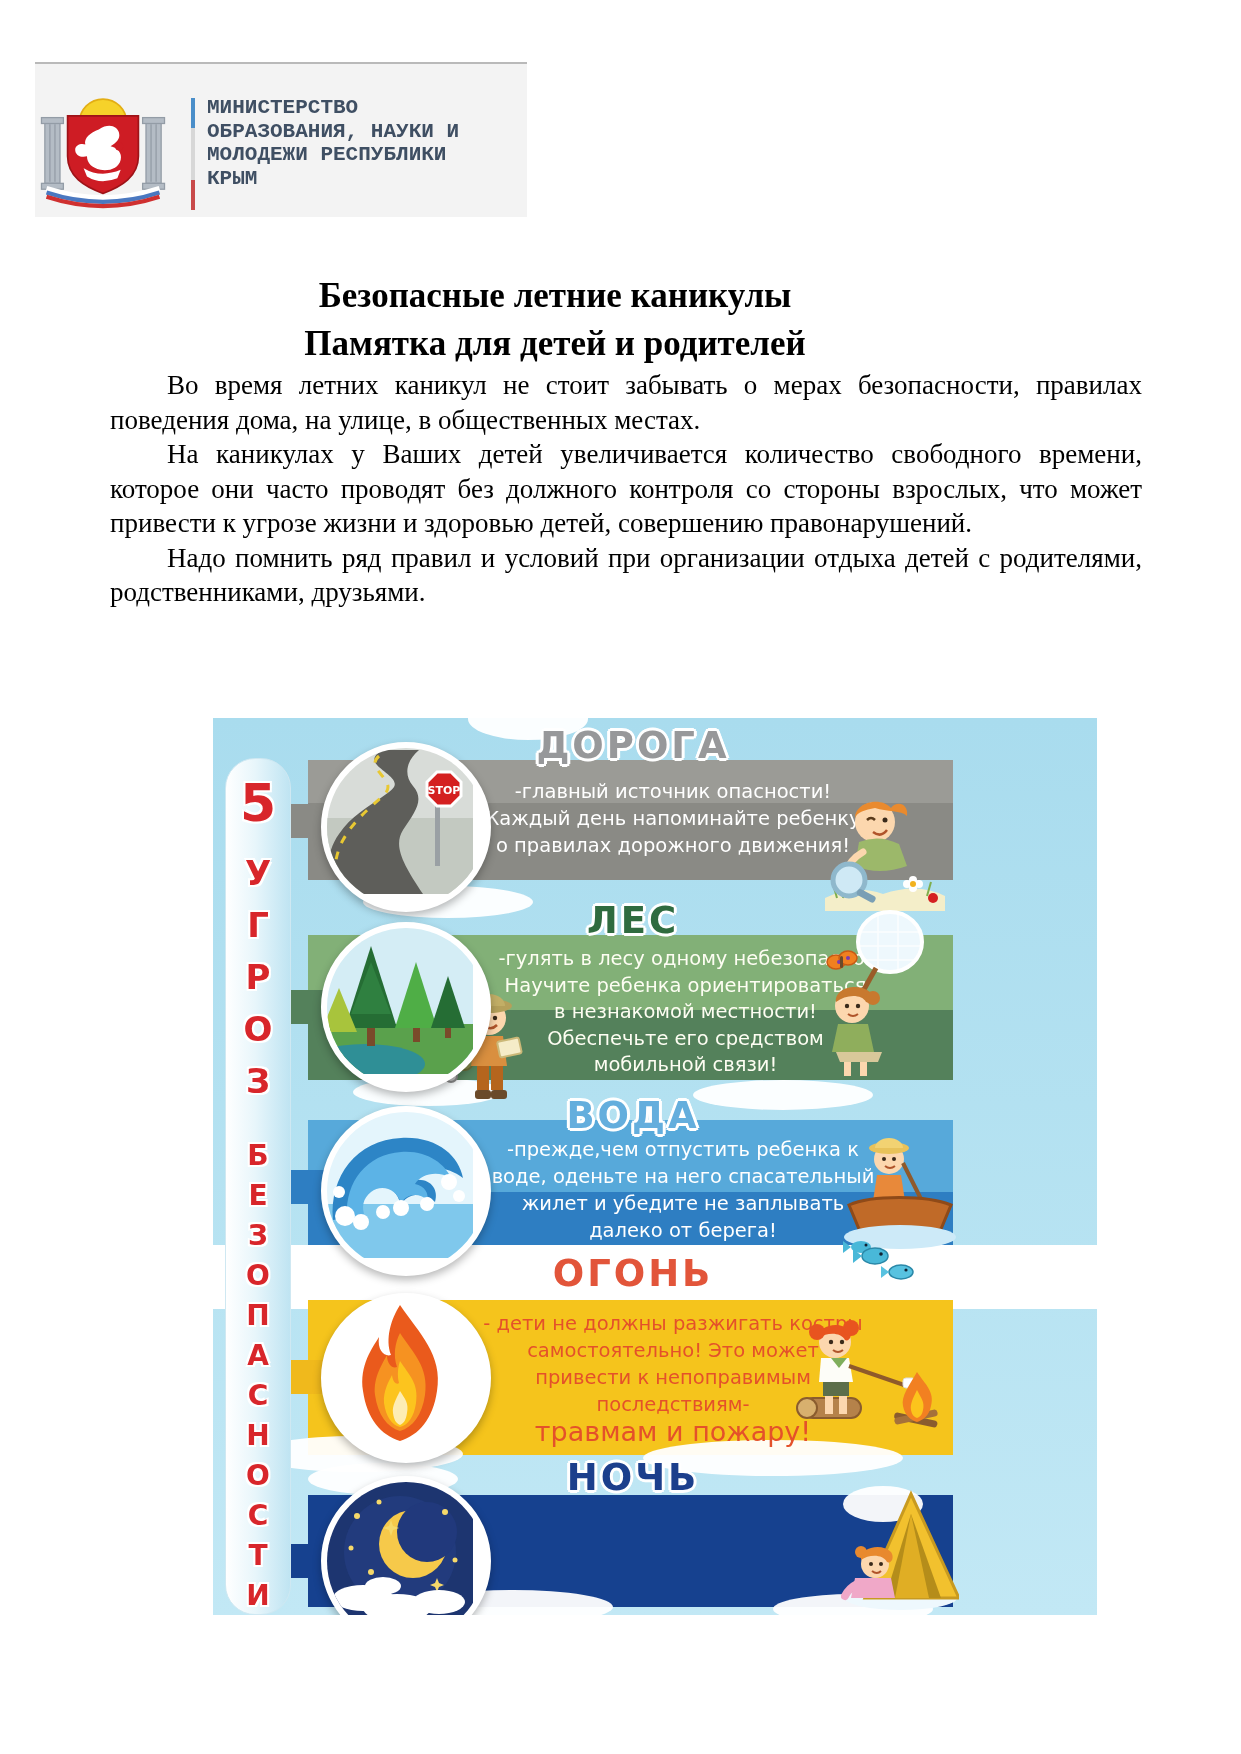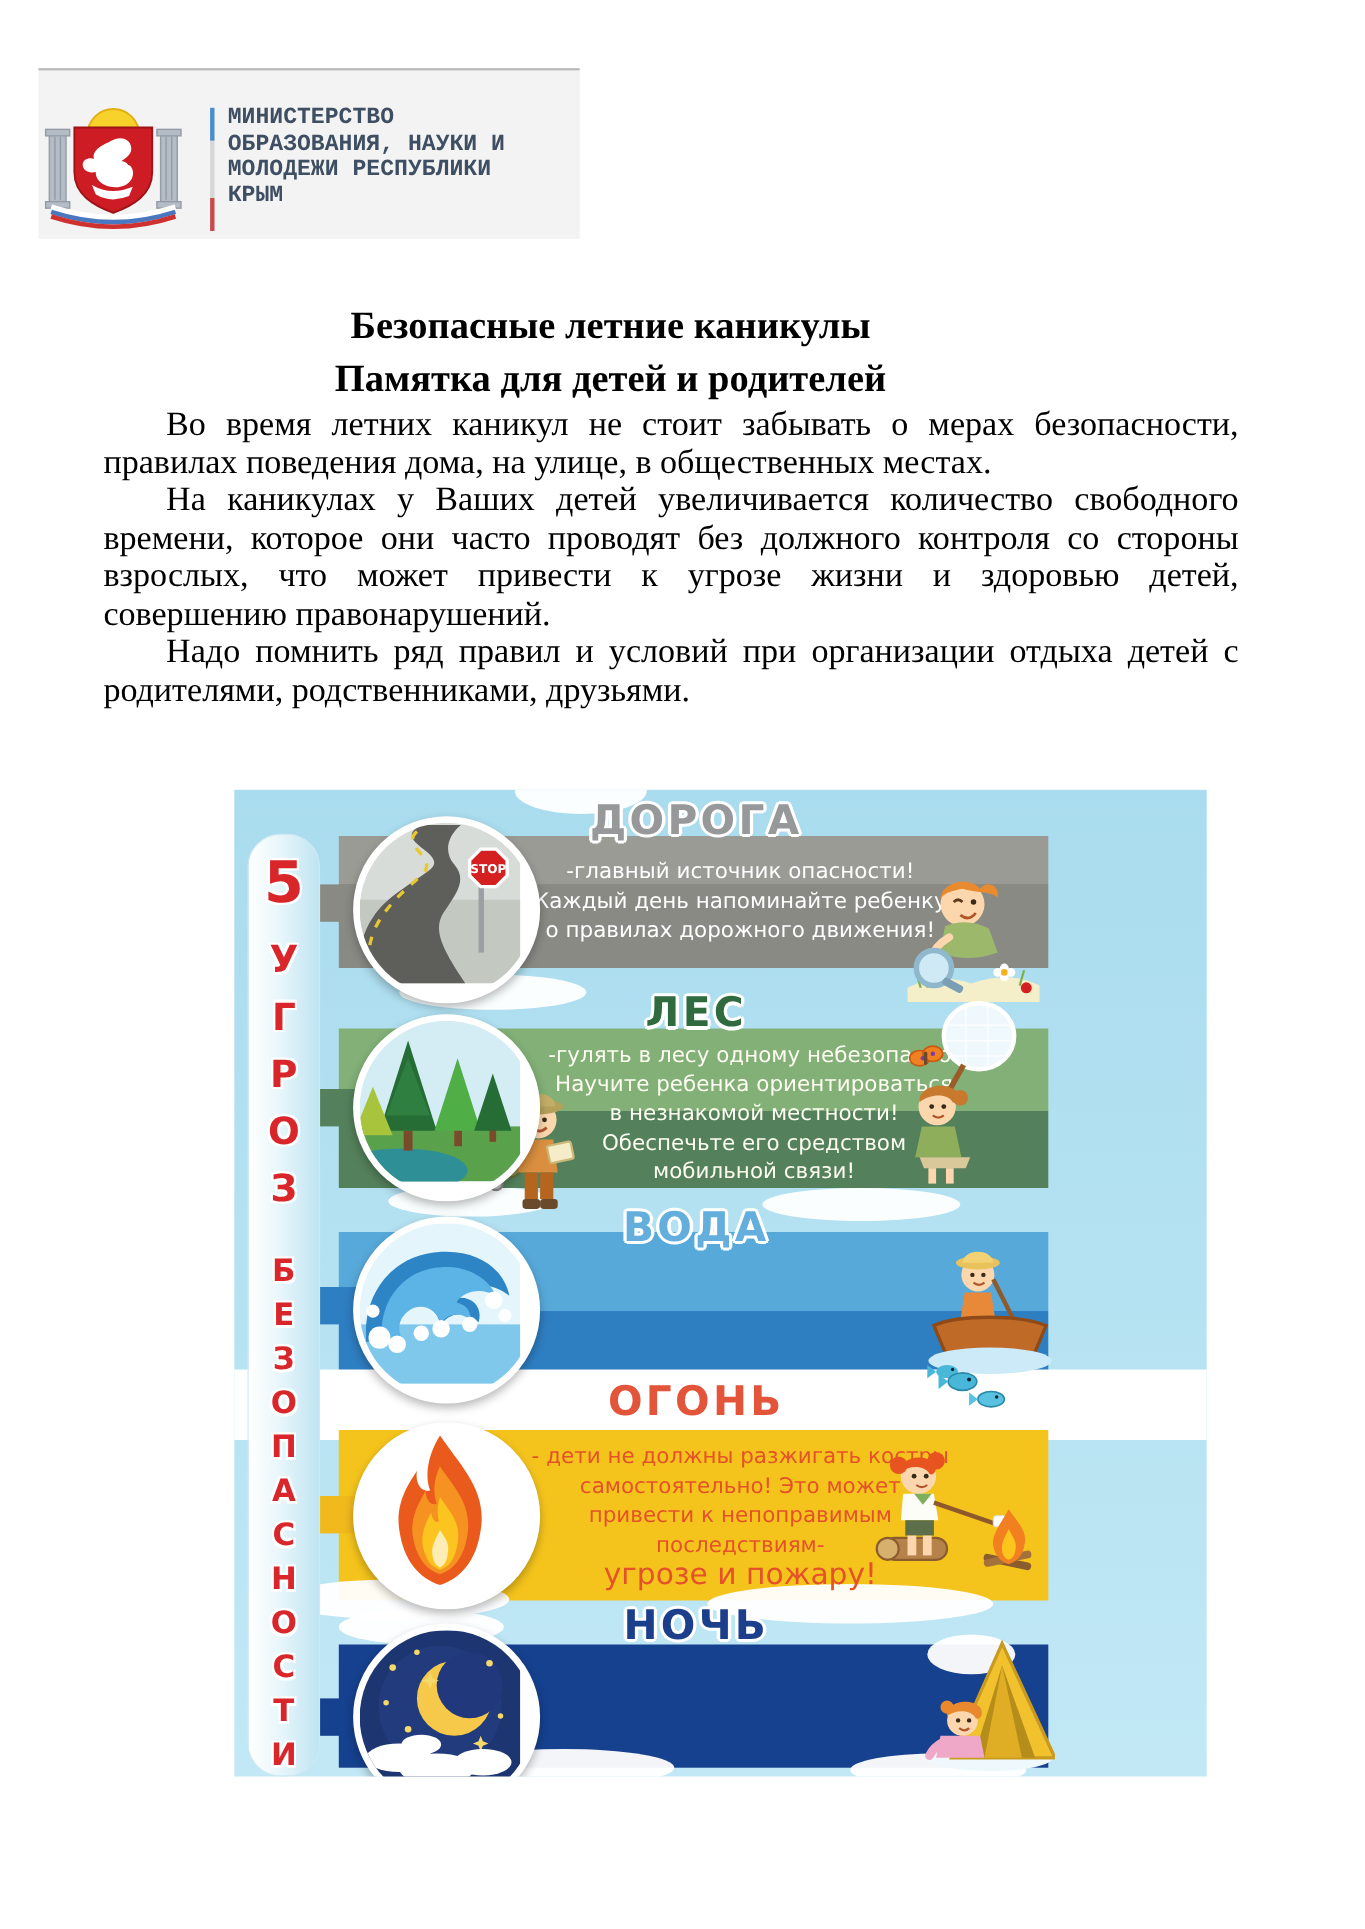--- a/index.html
+++ b/index.html
@@ -19,22 +19,22 @@
   .ministry-name{
     position:absolute;left:172px;top:32px;width:320px;
     font-family:Liberation Mono, monospace;font-weight:bold;
     font-size:21px;line-height:23.5px;color:#3f4f63;white-space:pre-line;
   }
   
   .doc-title{
     position:absolute;left:40px;top:272px;width:1030px;
     text-align:center;font-weight:bold;font-size:35px;line-height:48px;
   }
-  .paragraphs{position:absolute;left:94px;top:368px;width:1032px;
-    font-size:31px;line-height:34.5px;text-align:justify;}
+  .paragraphs{position:absolute;left:110px;top:368px;width:1032px;
+    font-size:27px;line-height:34.5px;text-align:justify;}
   .paragraphs p{margin:0;text-indent:57px;}
   
   .infographic{
     position:absolute;left:213px;top:718px;width:884px;height:897px;
     background:linear-gradient(180deg,#a9dcee 0%,#b7e3f2 60%,#c2e8f5 100%);
     overflow:hidden;font-family:"DejaVu Sans",sans-serif;
   }
   .cloud{position:absolute;background:#ffffff;border-radius:50%;opacity:.95;}
   .band{position:absolute;left:95px;width:645px;}
   .band-road{top:42px;height:120px;background:linear-gradient(180deg,#9b9b96 0 36%,#8a8a85 36% 100%);}
@@ -181,25 +181,29 @@
     <div class="sec-title t-night">НОЧЬ</div>
 
     <div class="band-text txt-road">-главный источник опасности!
 Каждый день напоминайте ребенку
 о правилах дорожного движения!</div>
     <div class="band-text txt-forest">-гулять в лесу одному небезопасно!
 Научите ребенка  ориентироваться
 в незнакомой местности!
 Обеспечьте его средством
 мобильной связи!</div>
+    <div class="band-text txt-water">-прежде,чем отпустить ребенка к
+воде, оденьте на него спасательный
+жилет и убедите не заплывать
+далеко от берега!</div>
     <div class="band-text txt-fire">- дети не должны разжигать костры
 самостоятельно! Это может
 привести к непоправимым
 последствиям-</div>
-    <div class="txt-fire-big">угрозе и пожару!</div>
+    <div class="txt-fire-big">травмам и пожару!</div>
 
     <div class="circle c-road">
       <svg width="146" height="146" viewBox="0 0 146 146">
         <rect width="146" height="146" fill="#d8dcd8"></rect>
         <rect y="70" width="146" height="76" fill="#c3c9c1"></rect>
         <path d="M56,2 C26,18 86,28 62,44 C40,60 24,68 12,86 C2,100 -2,120 0,146 L96,146 C76,116 66,98 76,82 C88,64 98,52 86,38 C76,26 80,12 92,2 Z" fill="#5e5e5a"></path>
         <path d="M52,8 C36,22 74,32 56,48 C40,62 26,74 16,92 C8,106 6,126 8,146" fill="none" stroke="#e8c832" stroke-width="3" stroke-dasharray="8 9"></path>
         <rect x="108" y="58" width="5" height="60" fill="#9aa0a4"></rect>
         <polygon points="110,24 124,24 134,34 134,48 124,58 110,58 100,48 100,34" fill="#d42020" stroke="#ffffff" stroke-width="3"></polygon>
         <text x="117" y="46" font-family="DejaVu Sans,sans-serif" font-size="11" font-weight="bold" fill="#ffffff" text-anchor="middle">STOP</text>

